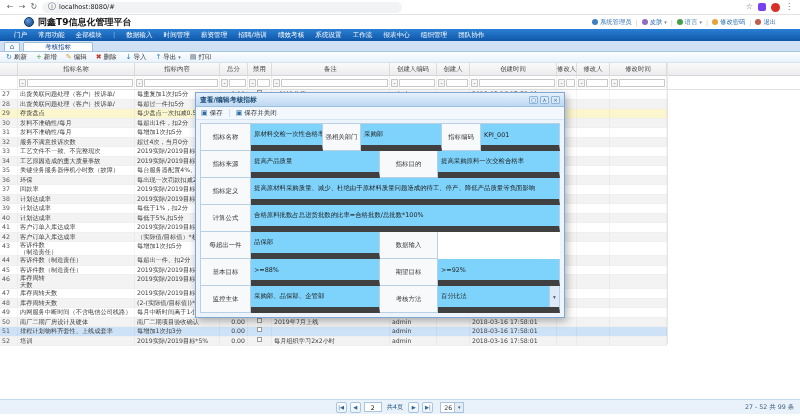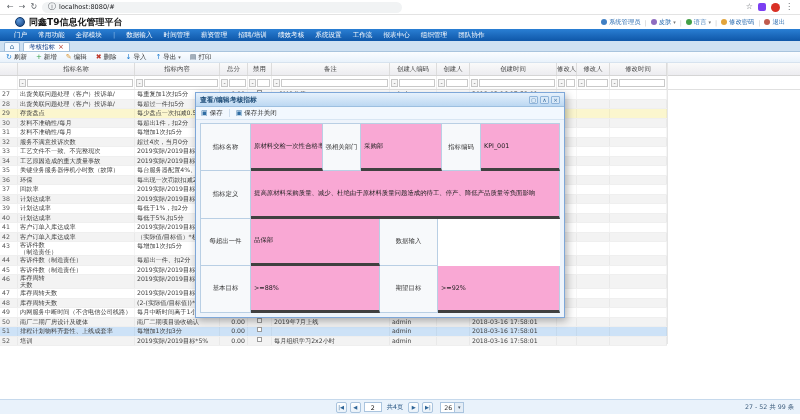--- a/index.html
+++ b/index.html
@@ -9,41 +9,41 @@
   .browser-bar{position:absolute;top:0;left:0;right:0;height:15px;background:#fff;
     border-bottom:1px solid #e3e3e3;display:flex;align-items:center;gap:5px;padding:0 7px;box-sizing:border-box;}
   .bicon{color:#5f6368;font-size:8px;line-height:1;}
   .url-pill{width:360px;height:11px;background:#f1f3f4;border-radius:6px;display:flex;align-items:center;gap:3px;
     padding:0 6px;font-size:6.5px;color:#202124;box-sizing:border-box;}
   .b-spacer{flex:1;}
   .ext-badge{width:8px;height:8px;background:#7b3ff2;border-radius:2px;display:inline-block;}
   .profile-badge{width:9px;height:9px;background:#d93025;border-radius:50%;display:inline-block;}
   
   .app-header{position:absolute;top:15px;left:0;right:0;height:14px;background:#fff;display:flex;
-    align-items:center;padding:0 15px;box-sizing:border-box;}
+    align-items:center;padding:0 24px;box-sizing:border-box;}
   .logo{width:10px;height:10px;border-radius:50%;background:radial-gradient(circle at 35% 30%,#5d9ade,#123f7c);
     margin-right:4px;flex:0 0 auto;border:1px solid #0d3566;box-sizing:border-box;}
   .app-title{font-size:9px;font-weight:bold;color:#151515;white-space:nowrap;}
   .hdr-right{margin-left:auto;display:flex;align-items:center;gap:4px;font-size:6.3px;color:#2b6cb0;white-space:nowrap;}
   .hdr-item{display:inline-flex;align-items:center;gap:2px;cursor:pointer;}
   .hdr-ic{width:6px;height:6px;border-radius:50%;display:inline-block;}
   .hdr-sep{color:#c9c9c9;}
   .hdr-caret{font-size:5px;color:#777;}
   
   .nav-bar{position:absolute;top:29px;left:0;right:0;height:12px;background:linear-gradient(#2a7fd4,#0f57a8);
     display:flex;align-items:center;gap:11px;padding:0 14px;box-sizing:border-box;}
   .nav-item{color:#fff;font-size:6.6px;white-space:nowrap;cursor:pointer;}
   .nav-sep{color:#8cb8e4;font-size:6.6px;}
   
   .tab-bar{position:absolute;top:41px;left:0;right:0;height:11px;background:#cfe1f2;border-bottom:1px solid #a9c4dd;
     display:flex;align-items:flex-end;gap:3px;padding:0 4px;box-sizing:border-box;}
   .home-tab{width:16px;height:9px;background:#f4f9ff;border:1px solid #9fbcd8;border-bottom:none;
     border-radius:2px 2px 0 0;display:flex;align-items:center;justify-content:center;font-size:7px;color:#2e6496;box-sizing:border-box;}
   .page-tab{height:9px;background:#fff;border:1px solid #9fbcd8;border-bottom:none;border-radius:2px 2px 0 0;
-    display:flex;align-items:center;gap:3px;padding:0 5px;font-size:6.5px;color:#15428b;box-sizing:border-box;}
+    display:flex;align-items:flex-end;gap:3px;padding:0 21px;font-size:6.5px;color:#15428b;box-sizing:border-box;flex-direction:column;}
   .tab-close{color:#b03a2e;font-size:7px;line-height:1;}
   
   .grid-toolbar{position:absolute;top:52px;left:0;right:0;height:11px;background:linear-gradient(#fbfdff,#e9f2fb);
     border-bottom:1px solid #d7e3ef;display:flex;align-items:center;gap:9px;padding:0 6px;box-sizing:border-box;}
   .tb-btn{display:inline-flex;align-items:center;gap:2px;font-size:6.5px;color:#333;cursor:pointer;white-space:nowrap;}
   .tb-ic{font-size:7px;line-height:1;}
   .tb-caret{font-size:5px;color:#666;}
   
   .grid{position:absolute;top:63px;left:0;right:0;height:281px;background:#fff;}
   .g-head{height:12px;background:linear-gradient(#fafafa,#ececf0);border-bottom:1px solid #d5d5d5;white-space:nowrap;overflow:hidden;}
@@ -83,21 +83,21 @@
   .dlg-btn i{font-style:normal;font-size:7px;line-height:1;}
   .dlg-vsep{width:1px;height:8px;background:#d0dfee;}
   .dlg-form{flex:1;display:flex;flex-direction:column;border-left:1px solid #b9cfe4;border-top:1px solid #b9cfe4;
     margin:3px 4px 4px;background:#fff;}
   .frow{flex:1;display:grid;}
   .dg6{grid-template-columns:50px 72px 38px 81px 39px auto;}
   .dg4{grid-template-columns:50px 129px 58px auto;}
   .dg2{grid-template-columns:50px auto;}
   .fl{border-right:1px solid #b9cfe4;border-bottom:1px solid #b9cfe4;background:#f7f9fb;display:flex;align-items:center;
     justify-content:center;font-size:6.4px;color:#333;text-align:center;overflow:hidden;white-space:nowrap;}
-  .fv{border-right:1px solid #b9cfe4;border-bottom:3px solid #404040;background:#f9a8d4;display:flex;align-items:center;
+  .fv{border-right:1px solid #b9cfe4;border-bottom:6px solid #404040;background:#7dd3fc;display:flex;align-items:center;
     padding:0 3px;font-size:6.4px;color:#222;overflow:hidden;white-space:nowrap;text-align:right;}
   .fv.dd{padding-right:0;justify-content:space-between;}
   .dd-caret{width:9px;align-self:stretch;background:#dde9f6;border-left:1px solid #b9cfe4;display:flex;
     align-items:center;justify-content:center;font-size:5.5px;color:#456;flex:0 0 auto;cursor:pointer;}
   
   .pager{position:absolute;left:0;right:0;top:399px;height:15px;background:#e9f2fb;border-top:1px solid #c6d9ec;
     display:flex;align-items:center;justify-content:center;gap:3px;box-sizing:border-box;}
   .pg-btn{min-width:11px;height:11px;border:1px solid #aac4de;background:linear-gradient(#fff,#e9f1f9);
     display:inline-flex;align-items:center;justify-content:center;font-size:5.2px;color:#2e6496;
     box-sizing:border-box;border-radius:2px;padding:0 1px;cursor:pointer;}
@@ -309,34 +309,53 @@
     </div>
     <div class="dlg-form">
       <div class="frow dg6">
         <div class="fl">指标名称</div>
         <div class="fv">原材料交检一次性合格率</div>
         <div class="fl">强相关部门</div>
         <div class="fv">采购部</div>
         <div class="fl">指标编码</div>
         <div class="fv">KPI_001</div>
       </div>
+      <div class="frow dg4">
+        <div class="fl">指标来源</div>
+        <div class="fv">提高产品质量</div>
+        <div class="fl">指标目的</div>
+        <div class="fv">提高采购原料一次交检合格率</div>
+      </div>
       <div class="frow dg2">
         <div class="fl">指标定义</div>
         <div class="fv">提高原材料采购质量、减少、杜绝由于原材料质量问题造成的待工、停产、降低产品质量等负面影响</div>
+      </div>
+      <div class="frow dg2">
+        <div class="fl">计算公式</div>
+        <div class="fv">合格原料批数占总进货批数的比率=合格批数/总批数*100%</div>
       </div>
       <div class="frow dg4">
         <div class="fl">每超出一件</div>
         <div class="fv">品保部</div>
         <div class="fl">数据输入</div>
       </div>
       <div class="frow dg4">
         <div class="fl">基本目标</div>
         <div class="fv">&gt;=88%</div>
         <div class="fl">期望目标</div>
         <div class="fv">&gt;=92%</div>
+      </div>
+      <div class="frow dg4">
+        <div class="fl">监控主体</div>
+        <div class="fv">采购部、品保部、企管部</div>
+        <div class="fl">考核方法</div>
+        <div class="fv dd">
+          <span>百分比法</span>
+          <span class="dd-caret">▾</span>
+        </div>
       </div>
     </div>
   </div>
 
   <div class="pager">
     <span class="pg-btn">|◀</span>
     <span class="pg-btn">◀</span>
     <input class="pg-input" value="2" style="">
     <span class="pg-label">共4页</span>
     <span class="pg-btn">▶</span>

